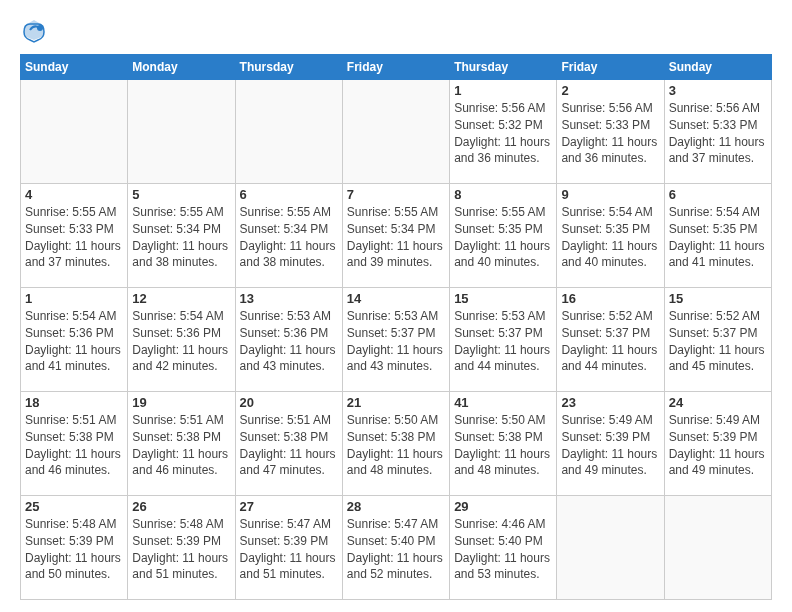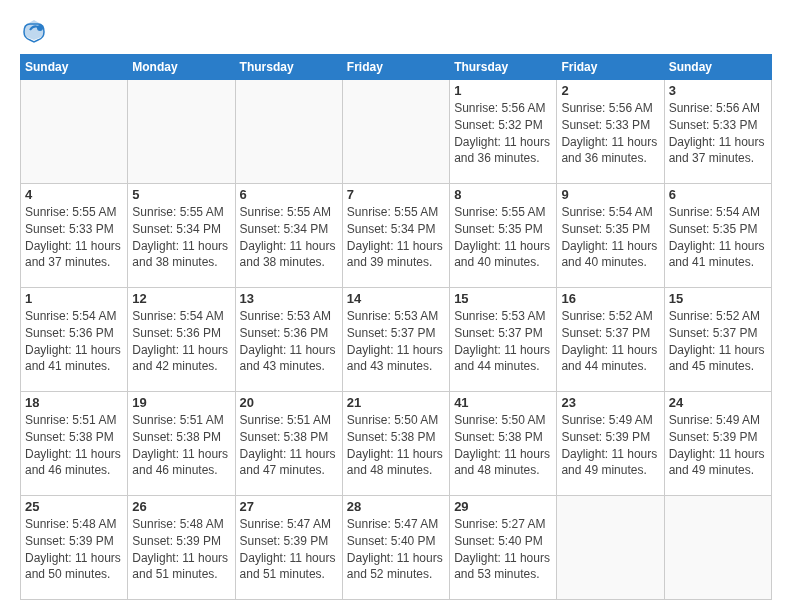--- a/index.html
+++ b/index.html
@@ -334,21 +334,21 @@
           </td>
           <td>
             <span class="day-num">28</span>
             <div class="day-info" style="white-space: pre-line;">Sunrise: 5:47 AM
 Sunset: 5:40 PM
 Daylight: 11 hours
 and 52 minutes.</div>
           </td>
           <td>
             <span class="day-num">29</span>
-            <div class="day-info" style="white-space: pre-line;">Sunrise: 5:27 AM
+            <div class="day-info" style="white-space: pre-line;">Sunrise: 4:46 AM
 Sunset: 5:40 PM
 Daylight: 11 hours
 and 53 minutes.</div>
           </td>
           <td class="empty"></td>
           <td class="empty"></td>
         </tr>
       </tbody>
   </table>
 </div>

